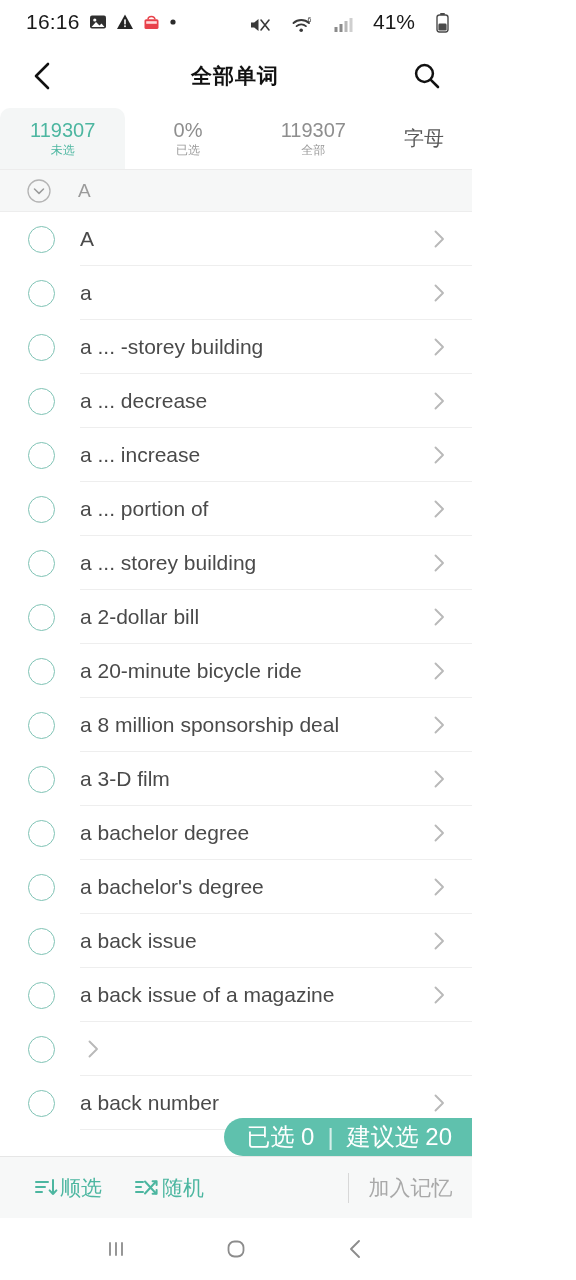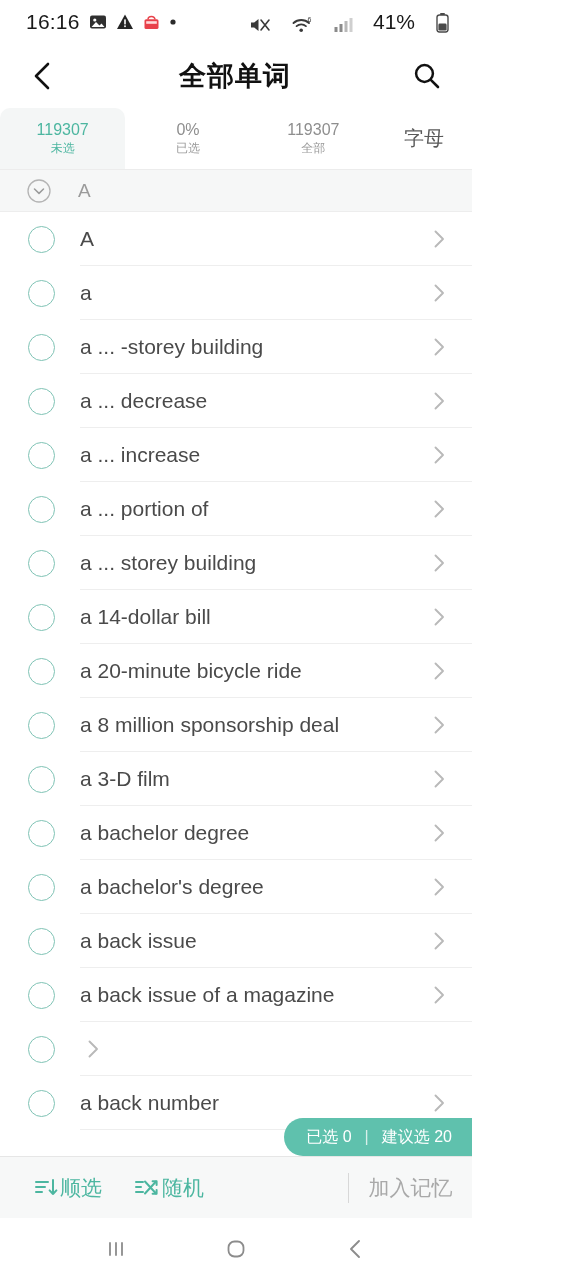--- a/index.html
+++ b/index.html
@@ -22,35 +22,35 @@
   .sb-right { display:flex; align-items:flex-end; gap:20px; }
   .sb-batt-text { font-size:21px; color:#1a1a1a; }
   .ico { display:inline-block; line-height:0; }
 
   
   .appbar {
     height: 64px; flex:0 0 64px;
     display:flex; align-items:center; justify-content:space-between;
     padding: 0 22px 0 20px; background:#fff;
   }
-  .appbar-title { font-size: 27px; font-weight: 700; color:#111; letter-spacing:1px; }
+  .appbar-title { font-size: 21px; font-weight: 700; color:#111; letter-spacing:1px; }
   .back-btn, .search-btn { width:46px; height:46px; display:flex; align-items:center; justify-content:center; }
 
   
   .tabs {
     flex:0 0 62px; height:62px;
     display:flex; align-items:stretch;
     background:#fff; border-bottom:1px solid #ececec;
   }
   .tab {
     flex:1 1 0; display:flex; flex-direction:column;
     align-items:center; justify-content:center; gap:2px;
   }
   .tab.active { background:#f4f6f6; border-radius:10px 10px 0 0; }
-  .tab-num { font-size:16px; color:#8e8e8e; line-height:1.15; }
+  .tab-num { font-size:20px; color:#8e8e8e; line-height:1.15; }
   .tab-lbl { font-size:12px; color:#9a9a9a; line-height:1.15; }
   .tab.active .tab-num { color:#4cb6a0; }
   .tab.active .tab-lbl { color:#4cb6a0; }
   .tab-letter {
     flex:0 0 96px; display:flex; align-items:center; justify-content:center;
     font-size:20px; color:#595959;
   }
 
   
   .section-hd {
@@ -78,21 +78,21 @@
   .row-text { flex:1 1 auto; font-size:21px; color:#4a4a4a; white-space:nowrap; overflow:hidden; text-overflow:ellipsis; }
   .row-chevron { flex:0 0 26px; display:flex; align-items:center; justify-content:center; }
 
   
   .sel-badge {
     position:absolute; right:0; bottom:0;
     height:38px; display:flex; align-items:center; gap:0;
     background:#5fc1ad; color:#fff;
     border-radius:19px 0 0 19px;
     padding: 0 20px 0 22px;
-    font-size:16px; white-space:nowrap;
+    font-size:24px; white-space:nowrap;
   }
   .sel-badge .sep { opacity:.75; padding: 0 13px; }
 
   
   .toolbar {
     flex:0 0 62px; height:62px; background:#f7f8f8;
     border-top:1px solid #e6e6e6;
     display:flex; align-items:center; padding-left:18px;
   }
   .tool-btn { display:flex; align-items:center; padding: 0 16px; }
@@ -299,21 +299,21 @@
         <div class="row-chevron">
           <svg width="20" height="22" viewBox="0 0 20 22">
             <path d="M6.5 3.5 L14 11 L6.5 18.5" stroke="#b9b9b9" stroke-width="1.9" fill="none" stroke-linecap="round" stroke-linejoin="round"></path>
           </svg>
         </div>
       </div>
       <div class="row">
         <div class="row-check">
           <div class="circle"></div>
         </div>
-        <div class="row-text">a 14-dollar bill</div>
+        <div class="row-text">a 2-dollar bill</div>
         <div class="row-chevron">
           <svg width="20" height="22" viewBox="0 0 20 22">
             <path d="M6.5 3.5 L14 11 L6.5 18.5" stroke="#b9b9b9" stroke-width="1.9" fill="none" stroke-linecap="round" stroke-linejoin="round"></path>
           </svg>
         </div>
       </div>
       <div class="row">
         <div class="row-check">
           <div class="circle"></div>
         </div>

